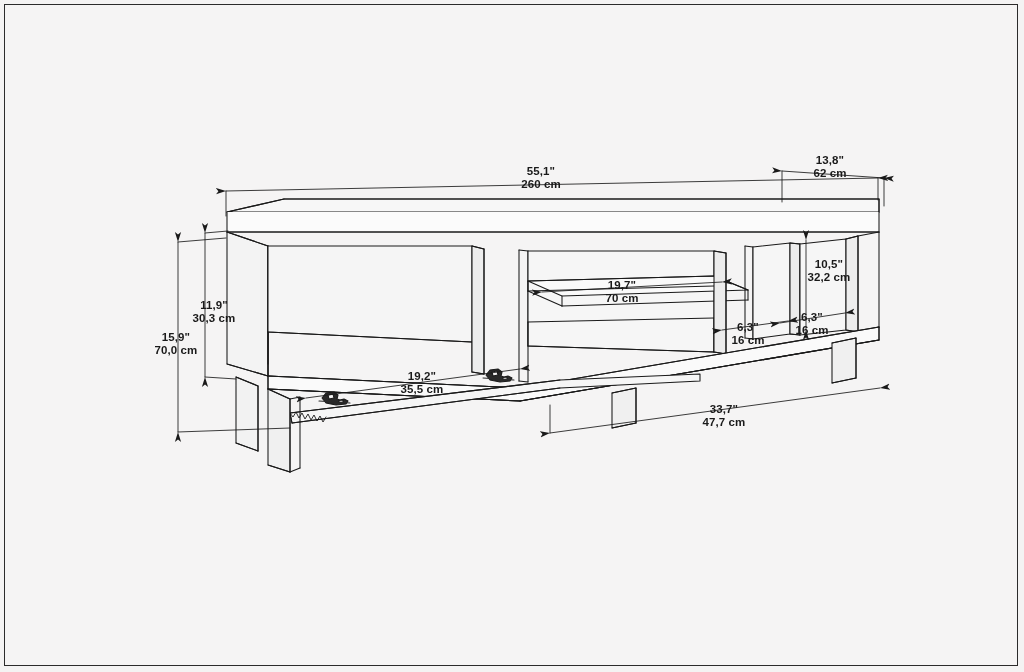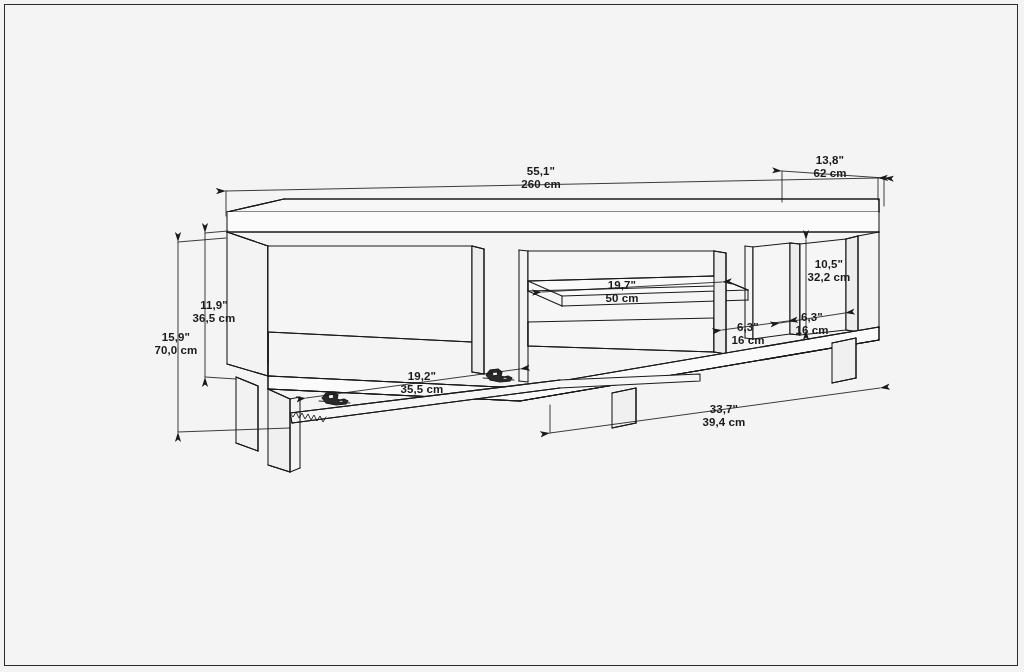--- a/index.html
+++ b/index.html
@@ -280,31 +280,31 @@
     <span class="l2">260 cm</span>
   </div>
 
   <div class="dimtext" style="left:790px;top:154px;width:80px;">
     <span>13,8"</span>
     <span class="l2">62 cm</span>
   </div>
 
   <div class="dimtext" style="left:174px;top:299px;width:80px;">
     <span>11,9"</span>
-    <span class="l2">36,5 cm</span>
+    <span class="l2">30,3 cm</span>
   </div>
 
   <div class="dimtext" style="left:136px;top:331px;width:80px;">
     <span>15,9"</span>
     <span class="l2">70,0 cm</span>
   </div>
 
   <div class="dimtext" style="left:584px;top:279px;width:76px;">
     <span>19,7"</span>
-    <span class="l2">50 cm</span>
+    <span class="l2">70 cm</span>
   </div>
 
   <div class="dimtext" style="left:789px;top:258px;width:80px;">
     <span>10,5"</span>
     <span class="l2">32,2 cm</span>
   </div>
 
   <div class="dimtext" style="left:714px;top:321px;width:68px;">
     <span>6,3"</span>
     <span class="l2">16 cm</span>
@@ -315,16 +315,16 @@
     <span class="l2">16 cm</span>
   </div>
 
   <div class="dimtext" style="left:380px;top:370px;width:84px;">
     <span>19,2"</span>
     <span class="l2">35,5 cm</span>
   </div>
 
   <div class="dimtext" style="left:682px;top:403px;width:84px;">
     <span>33,7"</span>
-    <span class="l2">39,4 cm</span>
+    <span class="l2">47,7 cm</span>
   </div>
 
 </div>
 
 </body></html>

